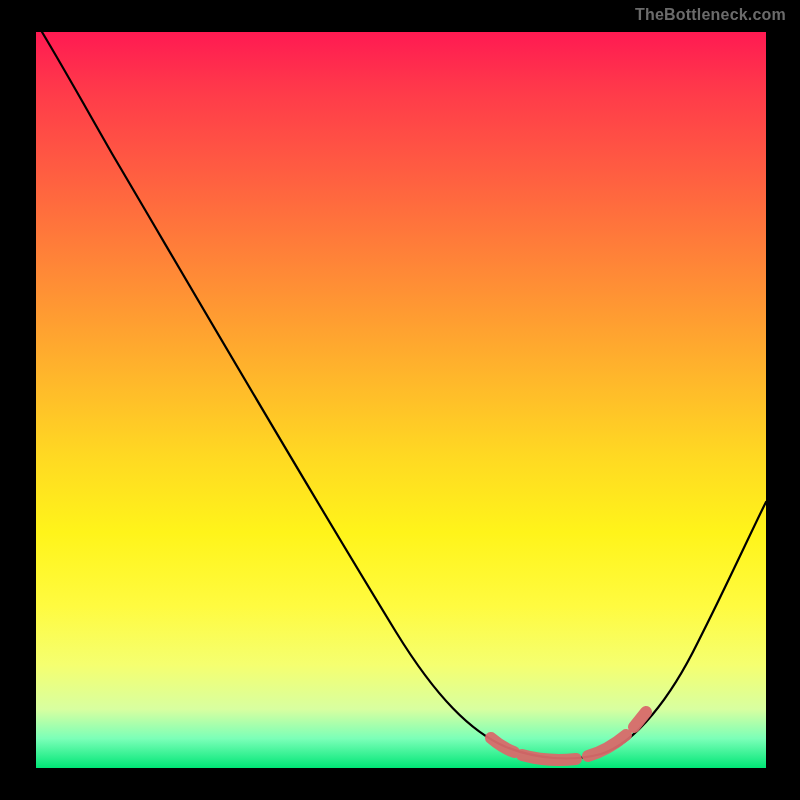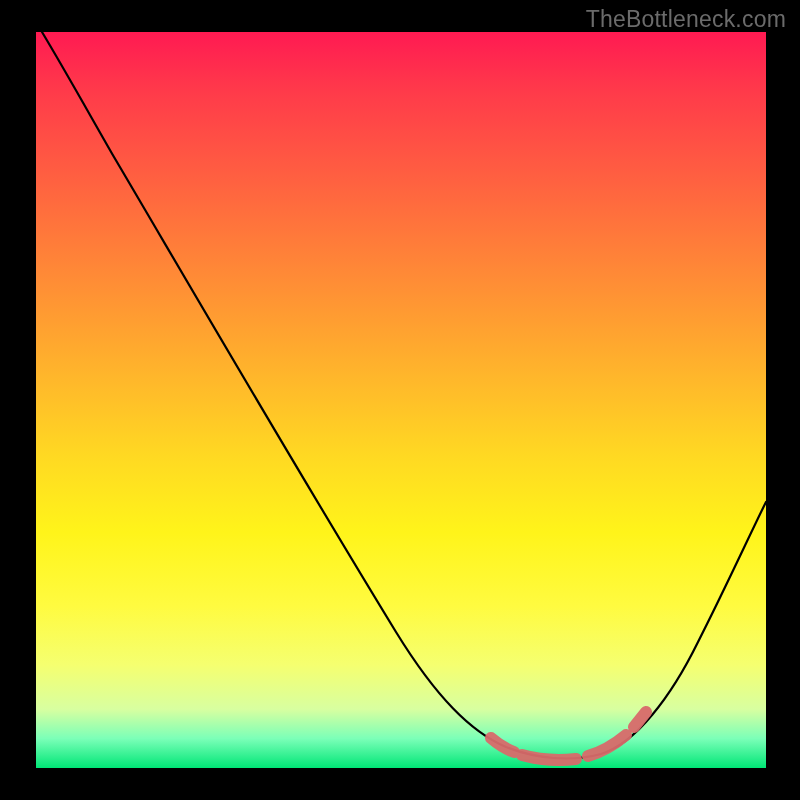--- a/index.html
+++ b/index.html
@@ -64,23 +64,23 @@
     stroke-width: 12;
     stroke-linecap: round;
     stroke-linejoin: round;
     opacity: 0.95;
   }
   .watermark {
     position: absolute;
     top: 6px;
     right: 14px;
     color: #6b6b6b;
-    font-size: 23px;
+    font-size: 16px;
     letter-spacing: 0.2px;
-    font-weight: 400;
+    font-weight: 700;
   }
 </style>
 </head>
 <body>
 
 <div class="frame">
   <div class="watermark">TheBottleneck.com</div>
 
   <div class="plot-area">
     <svg viewBox="0 0 730 736">

